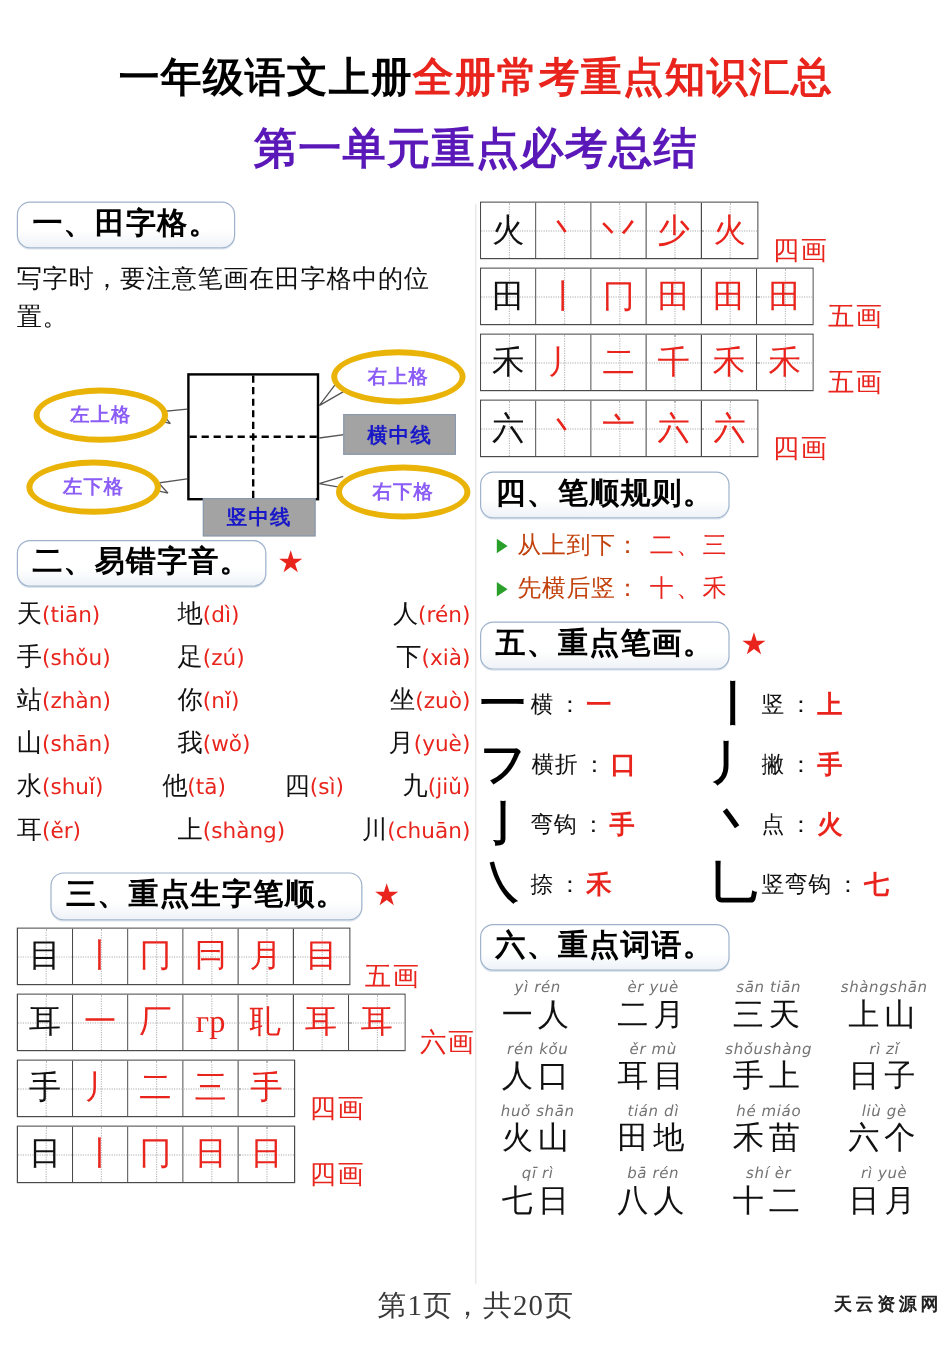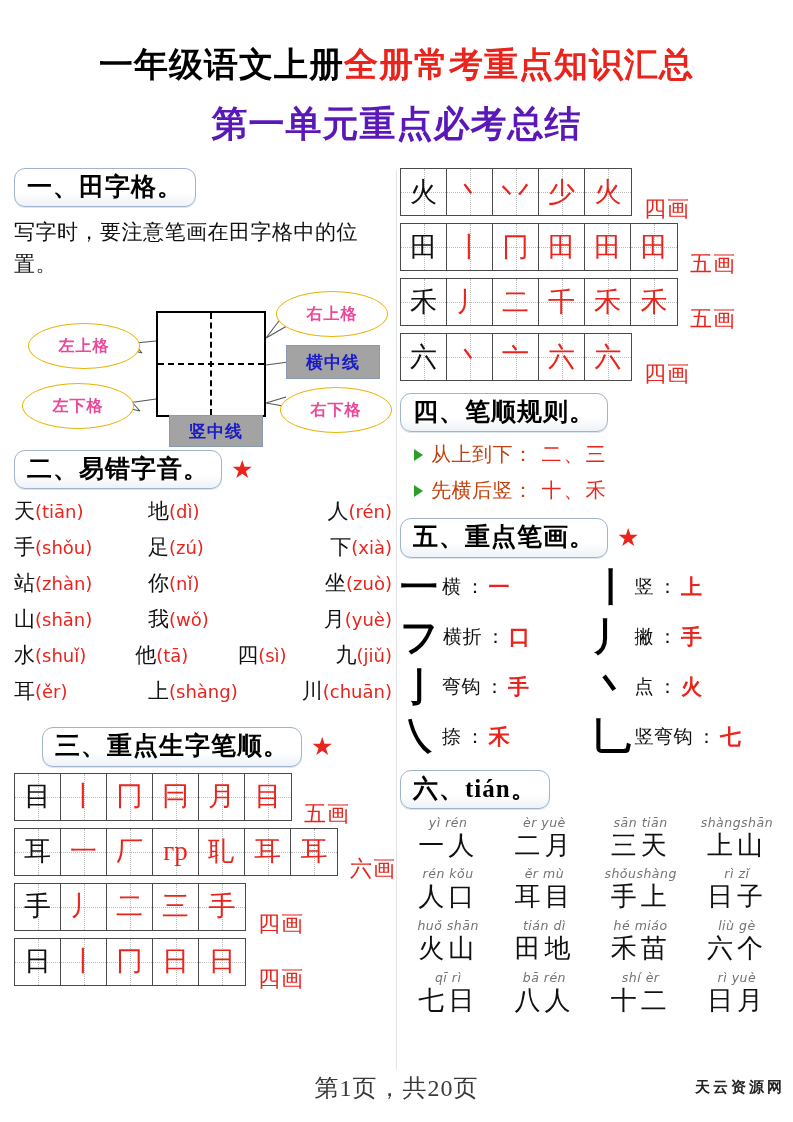--- a/index.html
+++ b/index.html
@@ -46,22 +46,22 @@
   .tzg-box {
     position:absolute; left:142px; top:28px; width:110px; height:106px;
     border: 2.6px solid #000; background:#fff;
   }
   .tzg-v { position:absolute; left:50%; top:0; bottom:0; width:0;
            border-left: 2.4px dashed #000; transform: translateX(-1px); }
   .tzg-h { position:absolute; top:50%; left:0; right:0; height:0;
            border-top: 2.4px dashed #000; transform: translateY(-1px); }
 
   .oval {
-    position:absolute; border:1px solid #eab308; border-radius:50%;
-    background:#fff; color:#ec4899; font-weight:700; font-size:16px;
+    position:absolute; border:5px solid #eab308; border-radius:50%;
+    background:#fff; color:#8b5cf6; font-weight:700; font-size:16px;
     display:flex; align-items:center; justify-content:center; letter-spacing:1px;
   }
   .rectcall {
     position:absolute; border:1px solid #8a99ad; background:#a3a3a3;
     color:#1a19c8; font-weight:700; font-size:17px;
     display:flex; align-items:center; justify-content:center; letter-spacing:1px;
   }
   .lead { position:absolute; stroke:#555; stroke-width:1.1; fill:none; }
 
   
@@ -489,21 +489,21 @@
           </div>
           <div class="stroke-item">
             <span class="stroke-glyph">乚</span>
             <span class="stroke-name">竖弯钩</span>
             <span class="stroke-colon">：</span>
             <span class="stroke-ex">七</span>
           </div>
         </div>
 
       <div class="sec-head" style="margin-top:10px;">
-        <div class="sec-box">六、tián。</div>
+        <div class="sec-box">六、重点词语。</div>
       </div>
       <div class="word-grid" id="word-grid">
           <div class="word-cell">
             <div class="word-py">yì  rén</div>
             <div class="word-han">一人</div>
           </div>
           <div class="word-cell">
             <div class="word-py">èr  yuè</div>
             <div class="word-han">二月</div>
           </div>

